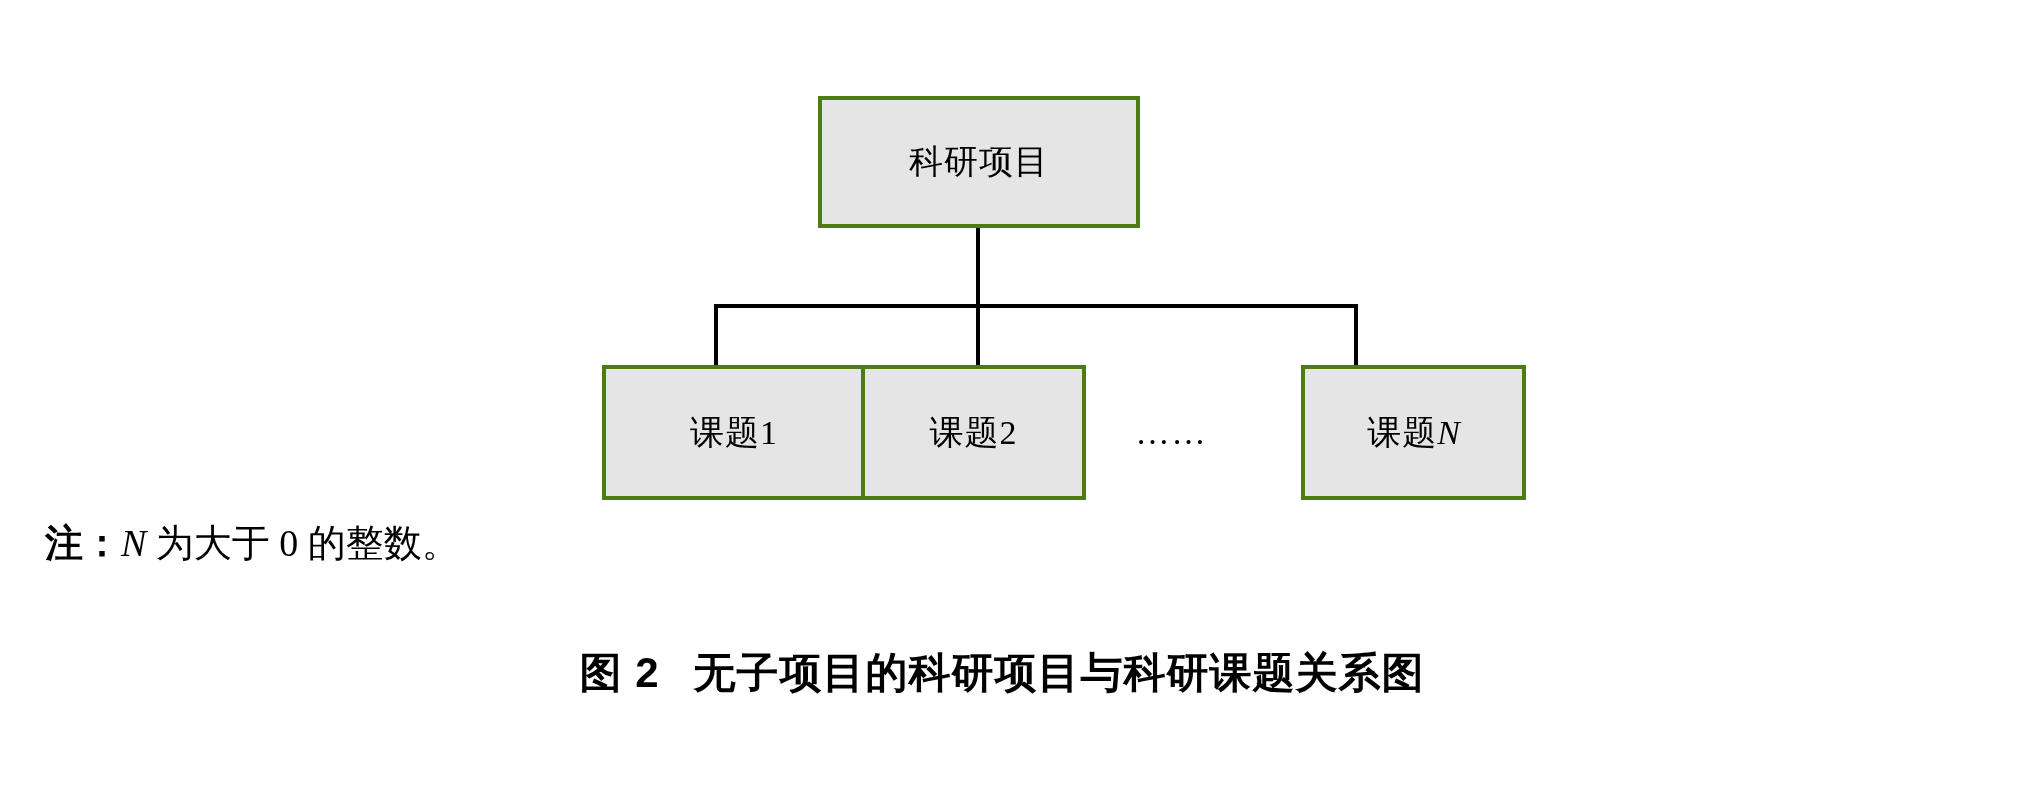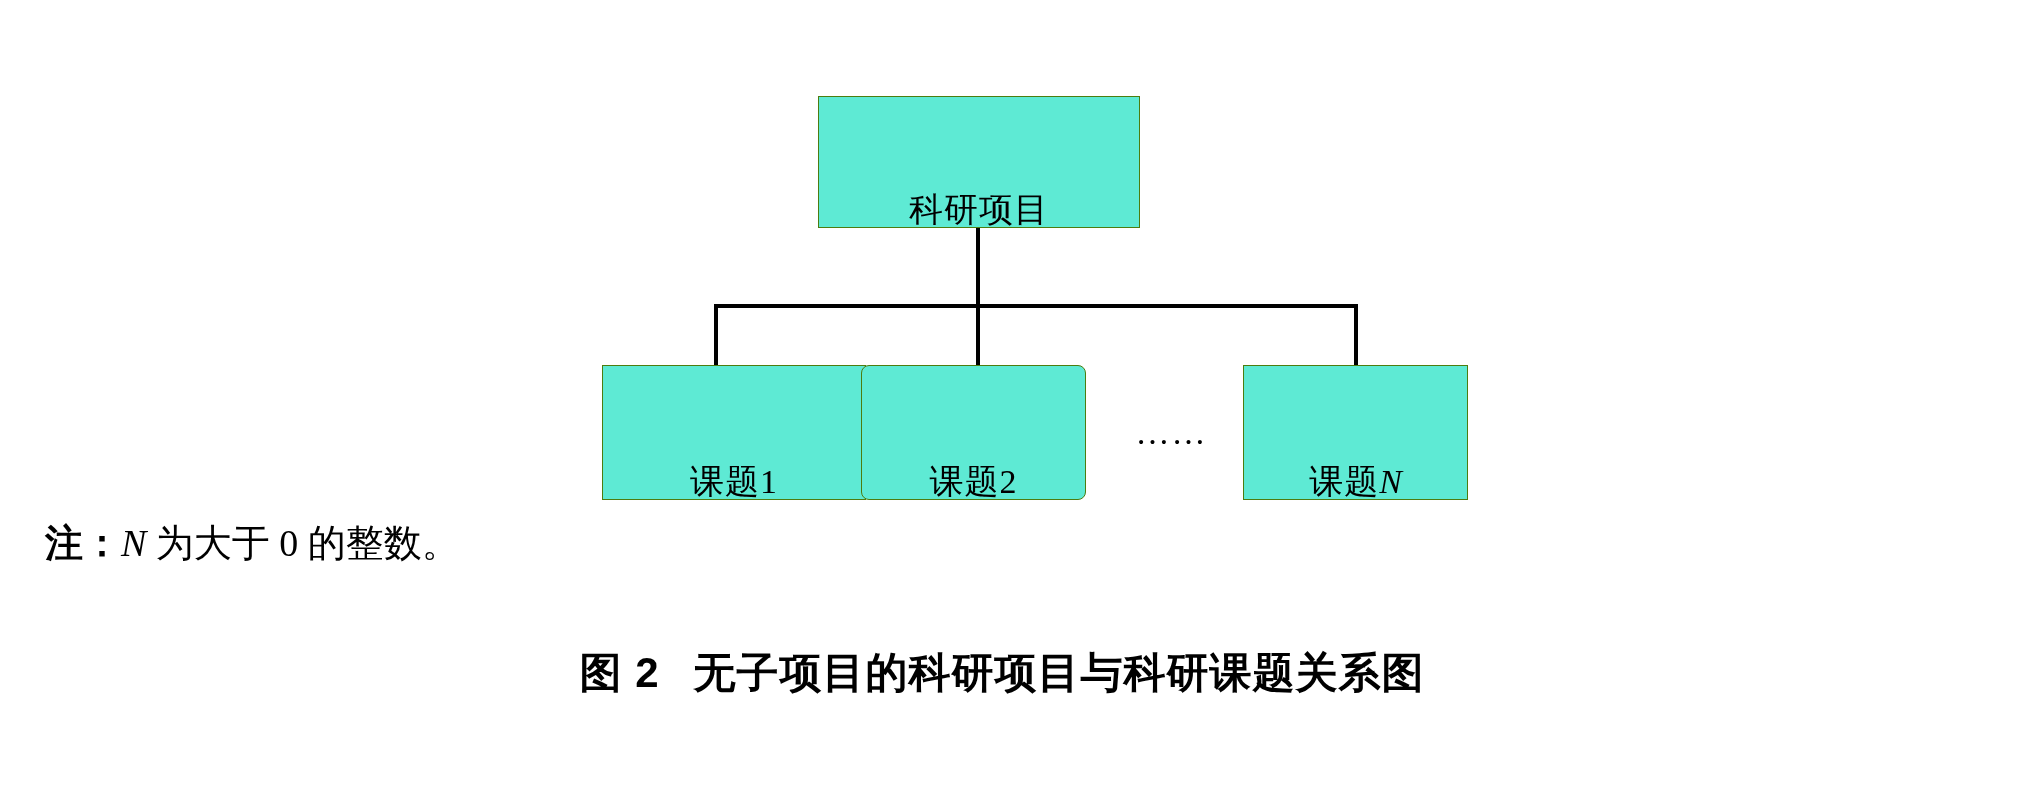--- a/index.html
+++ b/index.html
@@ -21,25 +21,25 @@
   .diagram {
     position: absolute;
     left: 0;
     top: 0;
     width: 2028px;
     height: 530px;
   }
 
   .node {
     position: absolute;
-    border: 1px solid #4d7c0f;
-    background: #5eead4;
+    border: 4px solid #4d7c0f;
+    background: #e5e5e5;
     box-sizing: border-box;
     display: flex;
-    align-items: flex-end;
+    align-items: center;
     justify-content: center;
     text-align: center;
   }
   .node .node-label {
     font-family: "Liberation Serif", "DejaVu Serif", serif;
     font-size: 34px;
     line-height: 1;
     color: #000000;
     letter-spacing: 1px;
     white-space: nowrap;
@@ -63,24 +63,23 @@
     left: 602px;
     top: 365px;
     width: 264px;
     height: 135px;
   }
   #node-child-2 {
     left: 861px;
     top: 365px;
     width: 225px;
     height: 135px;
-    border-radius: 8px;
   }
   #node-child-3 {
-    left: 1243px;
+    left: 1301px;
     top: 365px;
     width: 225px;
     height: 135px;
   }
 
   
   .conn {
     position: absolute;
     background: #000000;
   }

